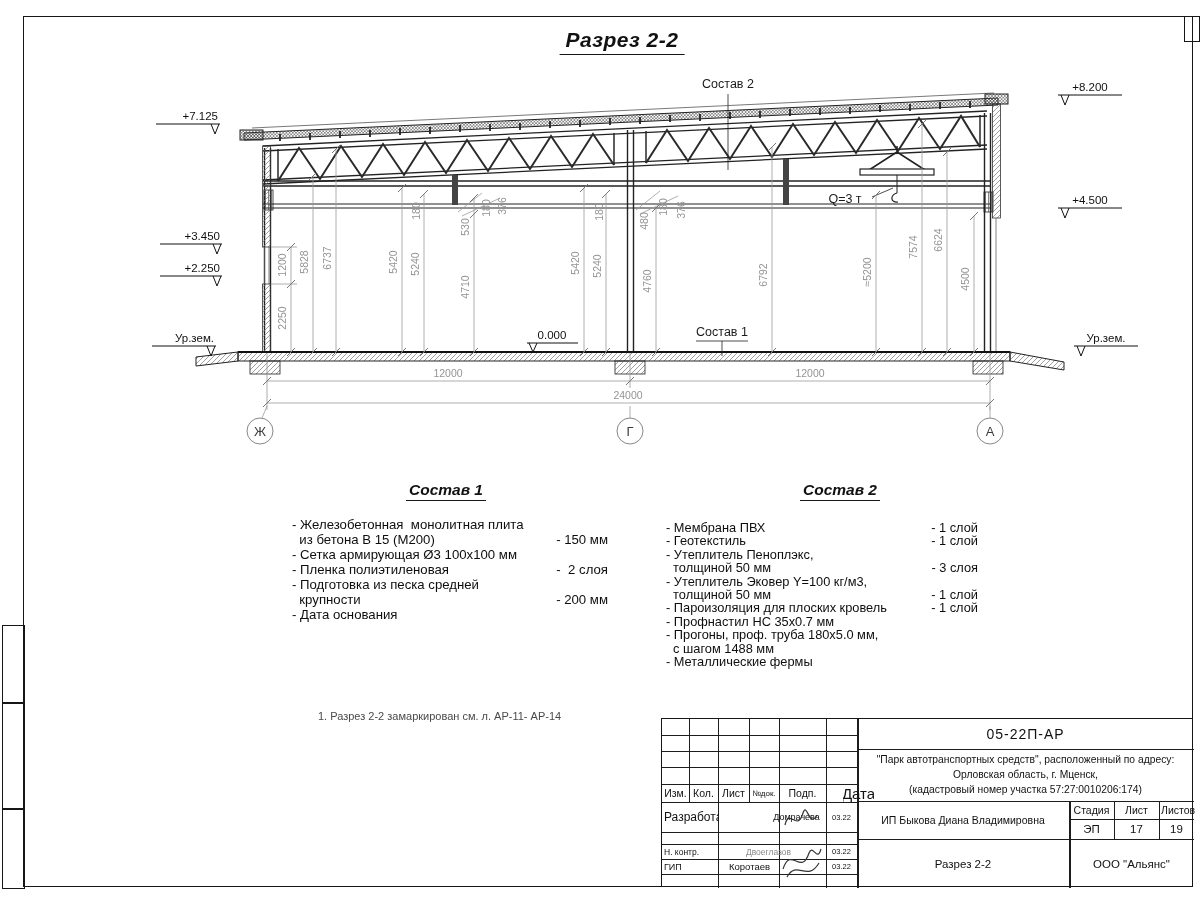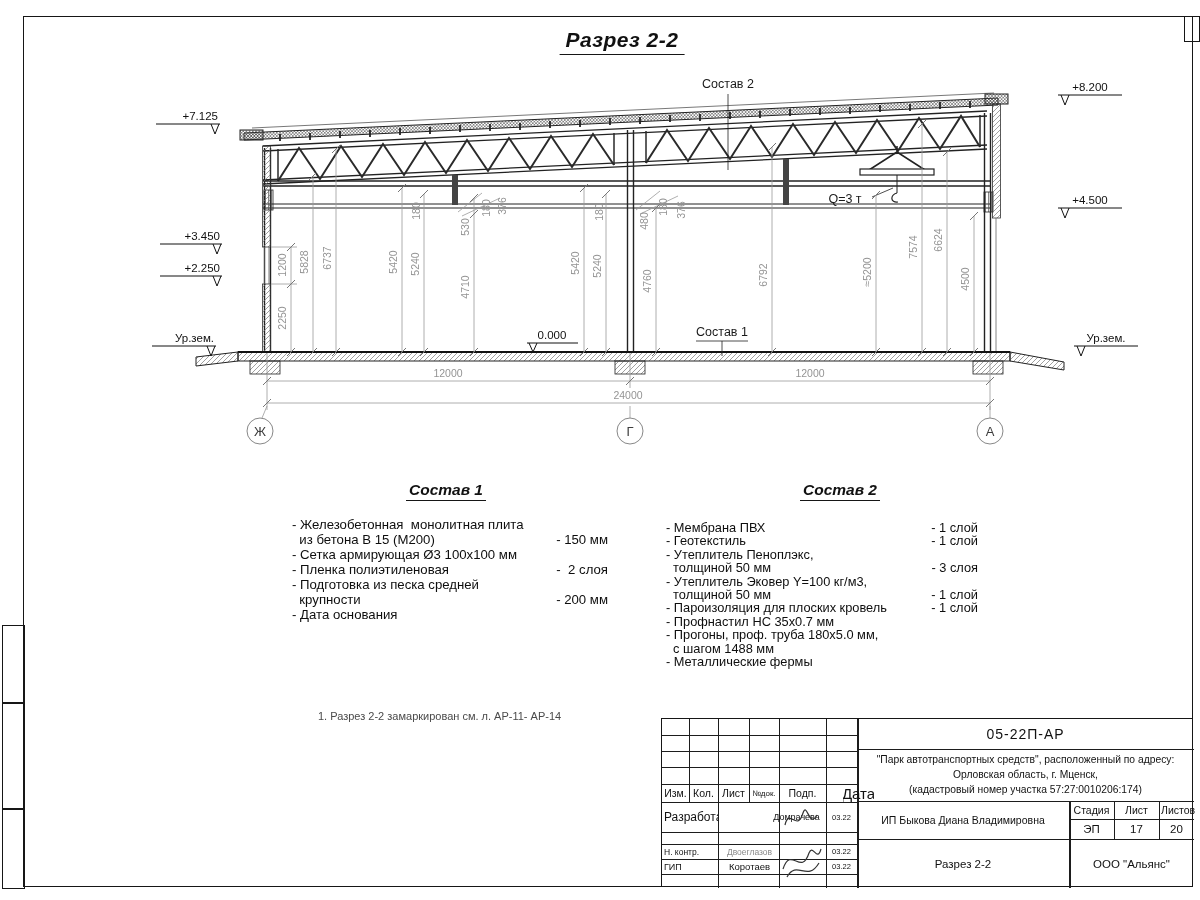--- a/index.html
+++ b/index.html
@@ -304,21 +304,21 @@
   <div class="cell" style="left:27px;top:65px;width:29px;height:18px;font-size:10.5px;">Кол.</div>
   <div class="cell" style="left:56px;top:65px;width:31px;height:18px;font-size:10.5px;">Лист</div>
   <div class="cell" style="left:87px;top:65px;width:30px;height:18px;font-size:8px;">№док.</div>
   <div class="cell" style="left:117px;top:65px;width:47px;height:18px;font-size:10.5px;">Подп.</div>
   <div class="cell" style="left:164px;top:65px;width:31px;height:18px;font-size:15px;margin-left:17px;">Дата</div>
 
   <div class="cell" style="left:2px;top:83px;width:54px;height:30px;font-size:12px;justify-content:flex-start;">Разработал</div>
   <div class="cell" style="left:58px;top:83px;width:59px;height:30px;font-size:9px;padding-left:47px;">Домрачева</div>
   <div class="cell" style="left:164px;top:83px;width:31px;height:30px;font-size:7.5px;">03.22</div>
   <div class="cell" style="left:2px;top:125px;width:54px;height:15px;font-size:8.5px;justify-content:flex-start;">Н. контр.</div>
-  <div class="cell" style="left:58px;top:125px;width:59px;height:15px;font-size:8.5px;color:#8a8a8a;">Двоеглазов</div>
+  <div class="cell" style="left:58px;top:125px;width:59px;height:15px;font-size:8.5px;color:#8a8a8a;padding-left:19px;">Двоеглазов</div>
   <div class="cell" style="left:164px;top:125px;width:31px;height:15px;font-size:7.5px;">03.22</div>
   <div class="cell" style="left:2px;top:140px;width:54px;height:15px;font-size:9px;justify-content:flex-start;">ГИП</div>
   <div class="cell" style="left:58px;top:140px;width:59px;height:15px;font-size:9.5px;">Коротаев</div>
   <div class="cell" style="left:164px;top:140px;width:31px;height:15px;font-size:7.5px;">03.22</div>
 
   <svg class="sig-svg" width="47" height="82">
     <path d="M6,22 C10,4 18,30 24,10 C28,-2 30,26 38,12" stroke="#333" stroke-width="1.2" fill="none"></path>
     <path d="M4,66 C12,42 22,74 30,50 C34,40 38,60 42,46 M8,74 C18,56 28,80 40,60" stroke="#333" stroke-width="1.2" fill="none"></path>
   </svg>
 
@@ -327,16 +327,16 @@
     <div>"Парк автотранспортных средств",  расположенный по адресу:</div>
     <div>Орловская область, г. Мценск,</div>
     <div>(кадастровый номер участка 57:27:0010206:174)</div>
   </div>
   <div class="cell" style="left:195px;top:82px;width:212px;height:38px;font-size:10.5px;">ИП Быкова Диана Владимировна</div>
   <div class="cell" style="left:407px;top:82px;width:45px;height:18px;font-size:10.5px;">Стадия</div>
   <div class="cell" style="left:452px;top:82px;width:45px;height:18px;font-size:10.5px;">Лист</div>
   <div class="cell" style="left:497px;top:82px;width:35px;height:18px;font-size:10.5px;justify-content:flex-start;padding-left:2px;">Листов</div>
   <div class="cell" style="left:407px;top:100px;width:45px;height:20px;font-size:11.5px;">ЭП</div>
   <div class="cell" style="left:452px;top:100px;width:45px;height:20px;font-size:11.5px;">17</div>
-  <div class="cell" style="left:497px;top:100px;width:35px;height:20px;font-size:11.5px;">20</div>
+  <div class="cell" style="left:497px;top:100px;width:35px;height:20px;font-size:11.5px;">19</div>
   <div class="cell" style="left:195px;top:120px;width:212px;height:49px;font-size:11.5px;">Разрез 2-2</div>
   <div class="cell" style="left:407px;top:120px;width:125px;height:49px;font-size:11.5px;">ООО "Альянс"</div>
 </div>
 
 </body></html>

